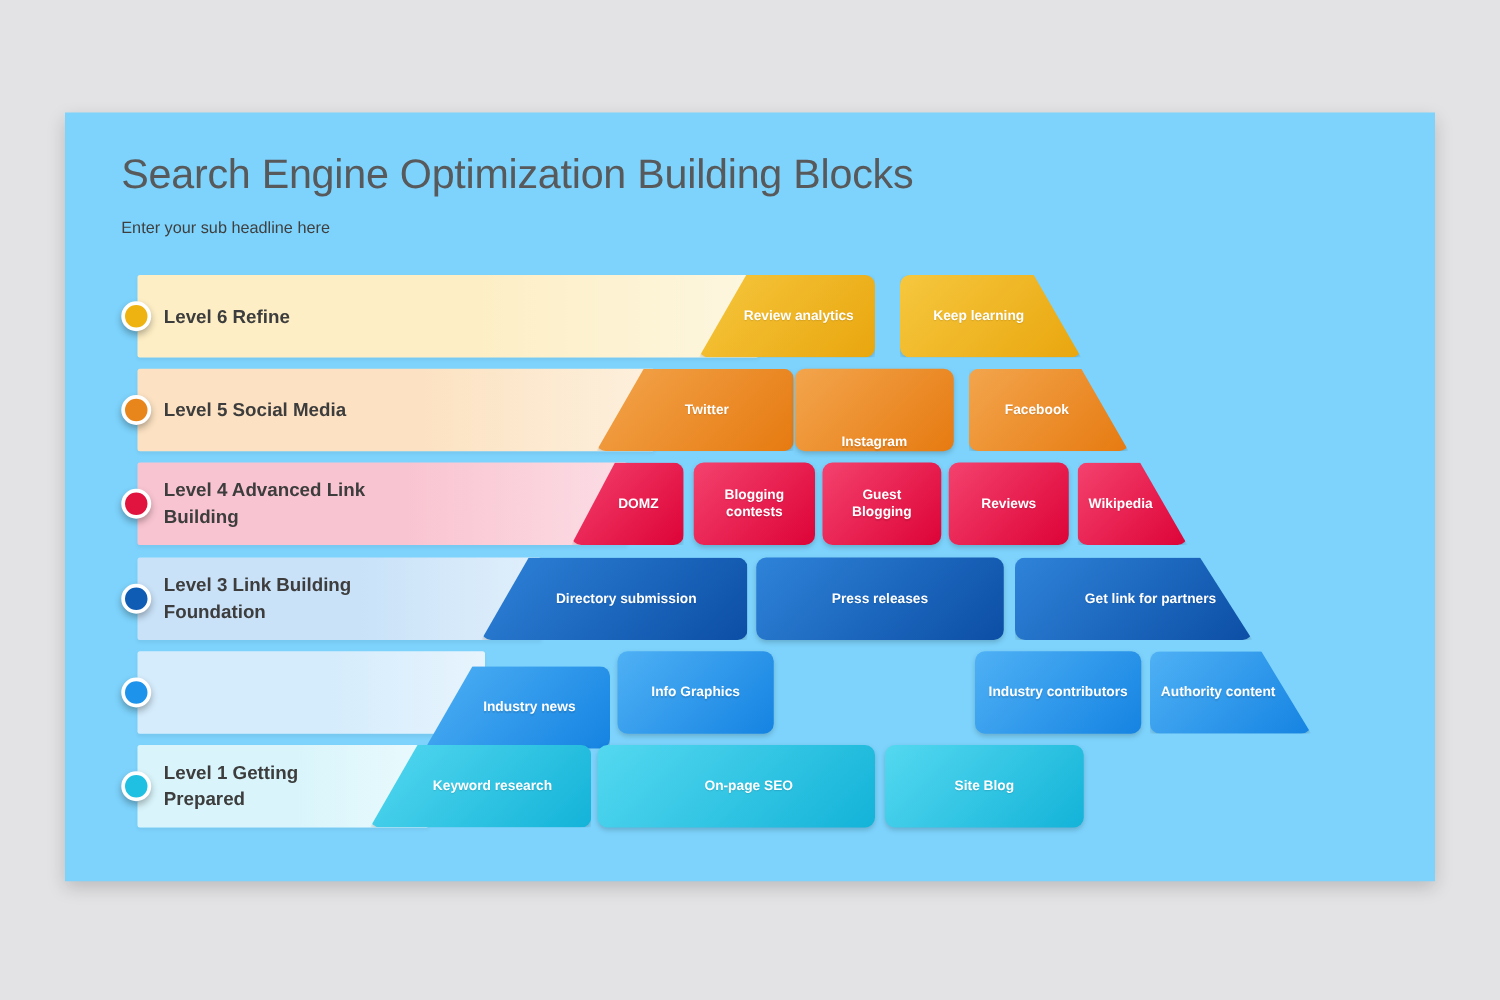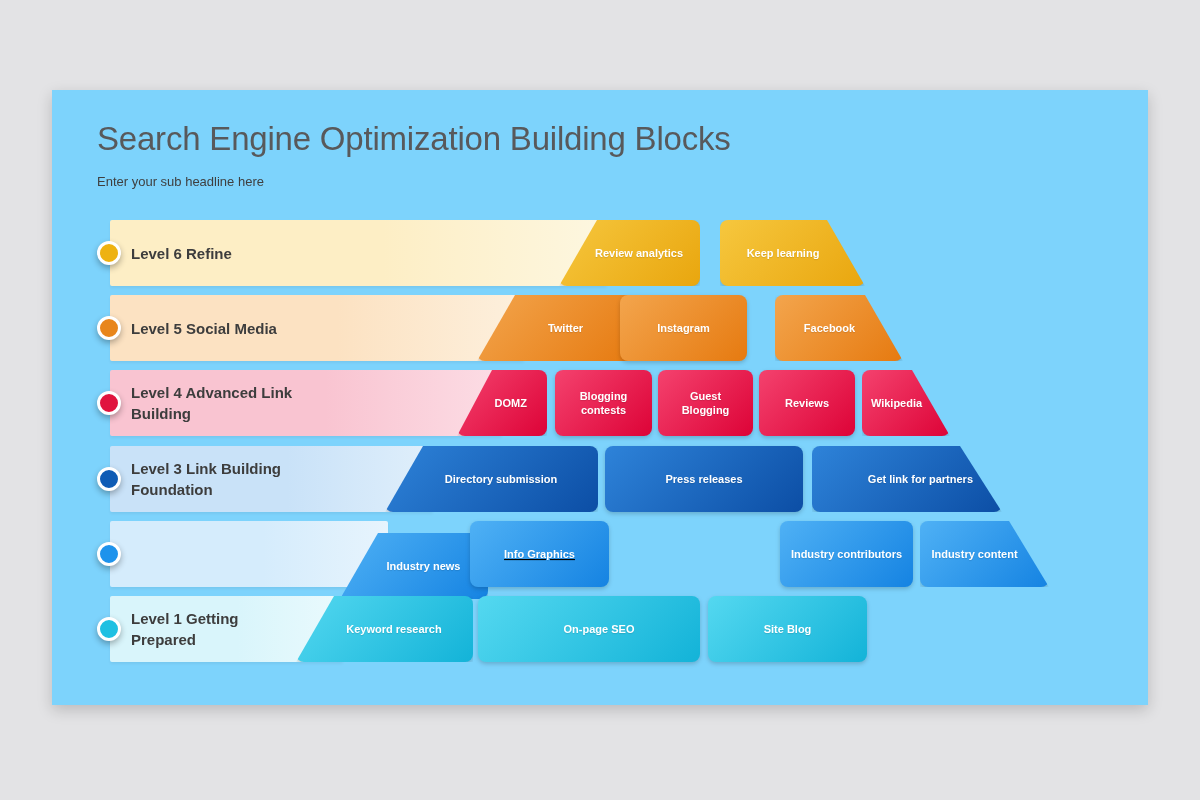--- a/index.html
+++ b/index.html
@@ -75,21 +75,21 @@
           <span class="block-label">Keep learning</span>
         </div>
       </div>
       <div class="row" style="top: 205px;">
         <div class="band" style="width: 414px; background: linear-gradient(90deg, rgb(252, 226, 194) 55%, rgb(253, 240, 221) 100%);"></div>
         <div class="bullet" style="background: rgb(232, 134, 28);"></div>
         <div class="row-label">Level 5 Social Media</div>
         <div class="block" style="left: 425px; width: 158px; background: linear-gradient(135deg, rgb(243, 165, 77) 0%, rgb(230, 122, 16) 100%); clip-path: polygon(38px 0px, 100% 0px, 100% 100%, 0px 100%); padding-left: 19px;">
           <span class="block-label">Twitter</span>
         </div>
-        <div class="block" style="left: 568px; width: 127px; background: linear-gradient(135deg, rgb(243, 165, 77) 0%, rgb(230, 122, 16) 100%);">
+        <div class="block" style="left: 584px; width: 127px; background: linear-gradient(135deg, rgb(243, 165, 77) 0%, rgb(230, 122, 16) 100%); align-items: flex-end;">
           <span class="block-label">Instagram</span>
         </div>
         <div class="block" style="left: 723px; width: 128px; background: linear-gradient(135deg, rgb(243, 165, 77) 0%, rgb(230, 122, 16) 100%); clip-path: polygon(0px 0px, calc(100% - 38px) 0px, 100% 100%, 0px 100%); padding-right: 19px;">
           <span class="block-label">Facebook</span>
         </div>
       </div>
       <div class="row" style="top: 280px;">
         <div class="band" style="width: 392px; background: linear-gradient(90deg, rgb(249, 196, 209) 55%, rgb(252, 221, 229) 100%);"></div>
         <div class="bullet" style="background: rgb(224, 20, 62);"></div>
         <div class="row-label">Level 4 Advanced Link
@@ -124,28 +124,28 @@
         <div class="block" style="left: 760px; width: 190px; background: linear-gradient(135deg, rgb(46, 131, 217) 0%, rgb(12, 78, 165) 100%); clip-path: polygon(0px 0px, calc(100% - 42px) 0px, 100% 100%, 0px 100%); padding-right: 21px; justify-content: flex-end;">
           <span class="block-label">Get link for partners</span>
         </div>
       </div>
       <div class="row" style="top: 431px;">
         <div class="band" style="width: 278px; background: linear-gradient(90deg, rgb(213, 236, 252) 55%, rgb(231, 244, 253) 100%);"></div>
         <div class="bullet" style="background: rgb(30, 147, 236);"></div>
         <div class="block" style="left: 288px; width: 148px; background: linear-gradient(135deg, rgb(79, 177, 245) 0%, rgb(21, 131, 226) 100%); clip-path: polygon(38px 0px, 100% 0px, 100% 100%, 0px 100%); padding-left: 19px; margin-top: 12px;">
           <span class="block-label">Industry news</span>
         </div>
-        <div class="block" style="left: 418px; width: 139px; background: linear-gradient(135deg, rgb(79, 177, 245) 0%, rgb(21, 131, 226) 100%); text-decoration: underline;">
+        <div class="block" style="left: 442px; width: 125px; background: linear-gradient(135deg, rgb(79, 177, 245) 0%, rgb(21, 131, 226) 100%);">
           <span class="block-label">Info Graphics</span>
         </div>
         <div class="block" style="left: 728px; width: 133px; background: linear-gradient(135deg, rgb(79, 177, 245) 0%, rgb(21, 131, 226) 100%);">
           <span class="block-label">Industry contributors</span>
         </div>
         <div class="block" style="left: 868px; width: 129px; background: linear-gradient(135deg, rgb(79, 177, 245) 0%, rgb(21, 131, 226) 100%); clip-path: polygon(0px 0px, calc(100% - 40px) 0px, 100% 100%, 0px 100%); padding-right: 20px;">
-          <span class="block-label">Industry content</span>
+          <span class="block-label">Authority content</span>
         </div>
       </div>
       <div class="row" style="top: 506px;">
         <div class="band" style="width: 233px; background: linear-gradient(90deg, rgb(217, 245, 251) 55%, rgb(234, 250, 253) 100%);"></div>
         <div class="bullet" style="background: rgb(31, 192, 226);"></div>
         <div class="row-label">Level 1 Getting
 Prepared</div>
         <div class="block" style="left: 244px; width: 177px; background: linear-gradient(135deg, rgb(84, 216, 240) 0%, rgb(19, 179, 216) 100%); clip-path: polygon(38px 0px, 100% 0px, 100% 100%, 0px 100%); padding-left: 19px;">
           <span class="block-label">Keyword research</span>
         </div>

